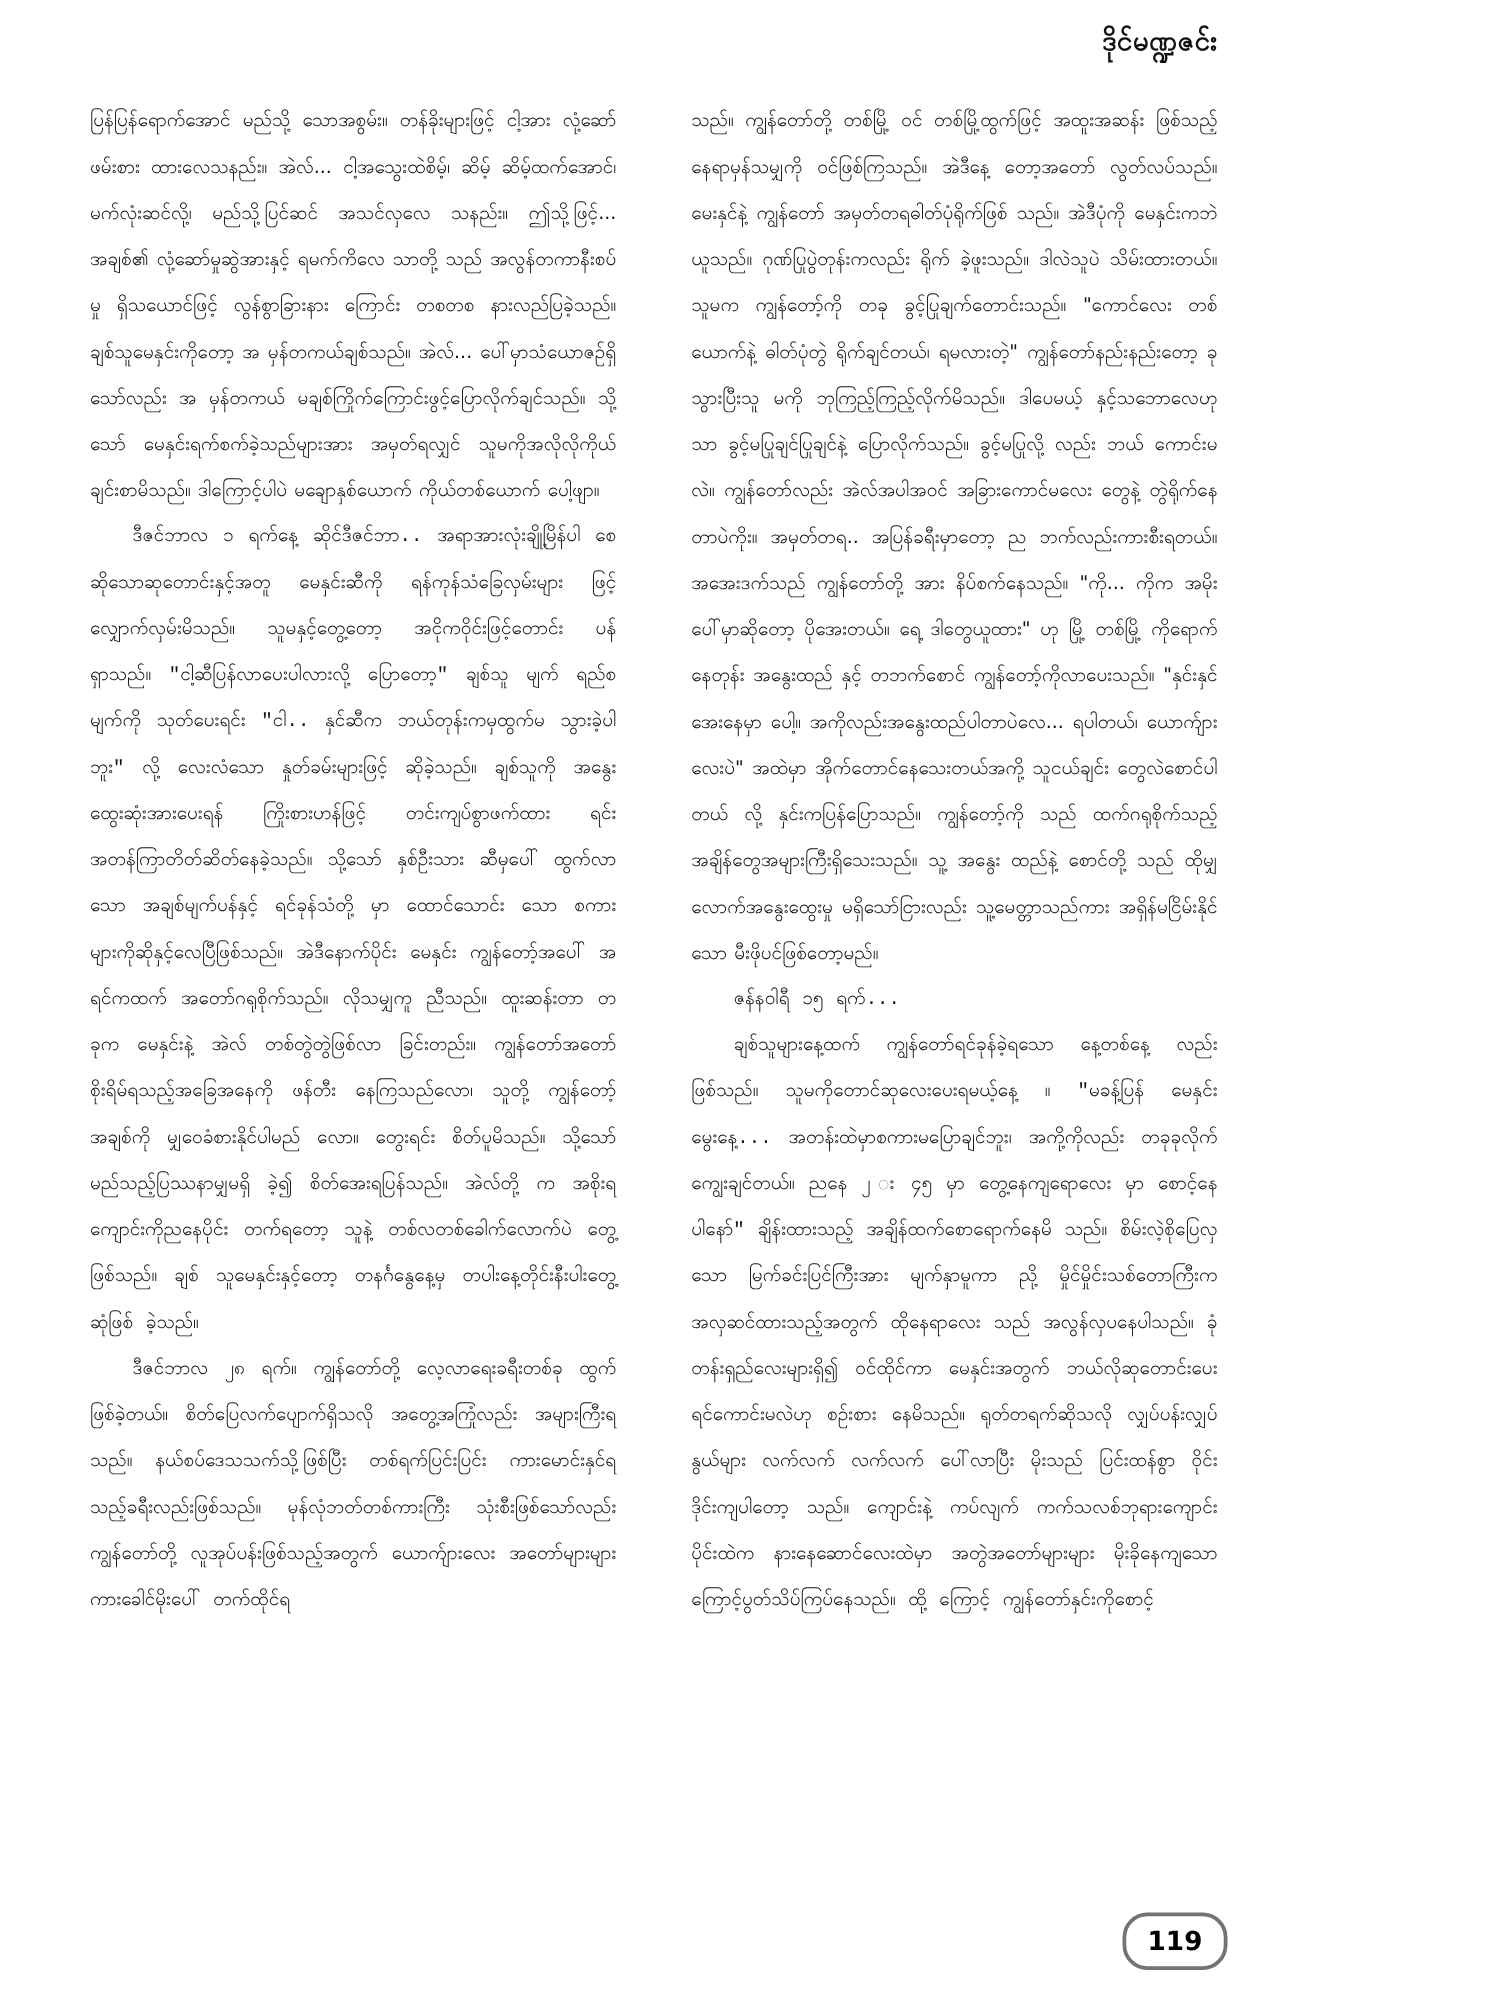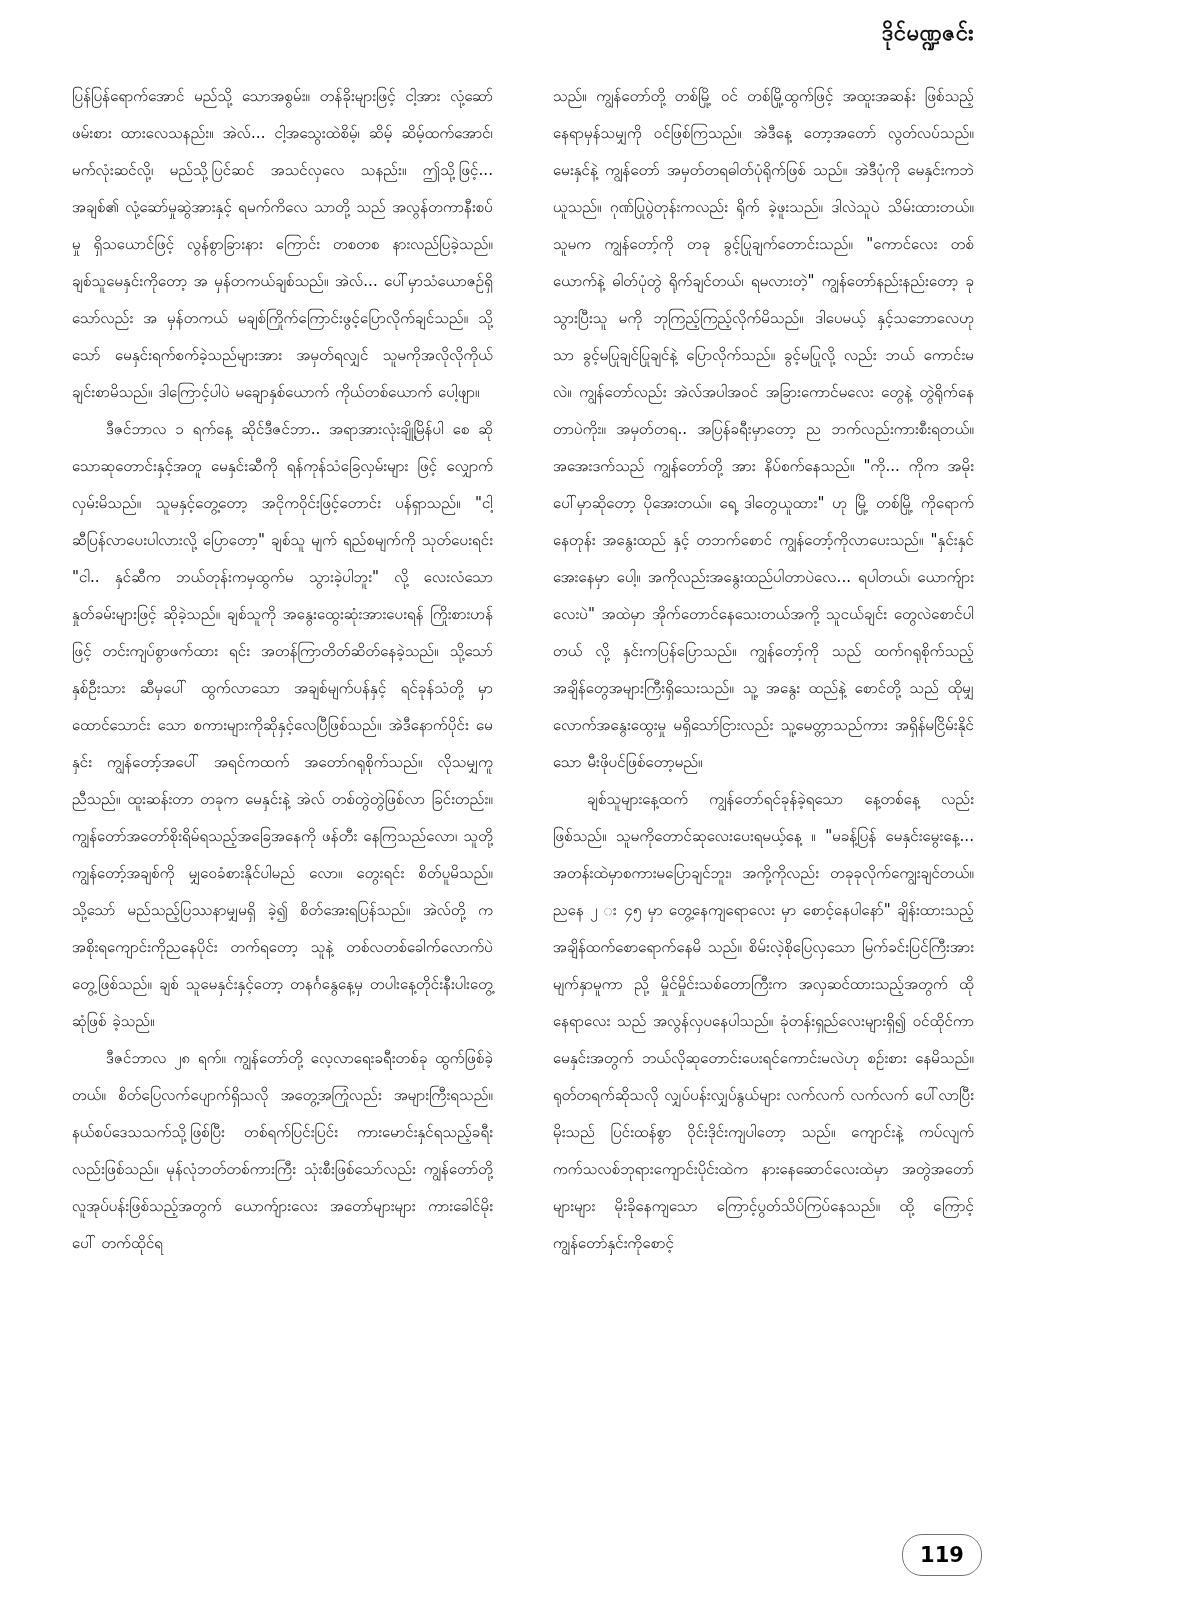--- a/index.html
+++ b/index.html
@@ -43,28 +43,29 @@
     margin: 0;
     font-size: 15.2px;
     line-height: 37px;
     color: #111;
     text-align: justify;
     text-justify: inter-word;
     word-spacing: 1px;
   }
   .col p.indent {
     text-indent: 34px;
+    font-family: Liberation Mono, monospace;
   }
   .page-number {
     position: absolute;
     right: 58px;
     bottom: 24px;
     width: 78px;
     height: 40px;
-    border: 1px solid #737373;
+    border: 3px solid #737373;
     border-radius: 20px;
     display: flex;
     align-items: center;
     justify-content: center;
     font-size: 21px;
     font-weight: bold;
     color: #000;
     background: #fff;
   }
 </style>
@@ -78,20 +79,21 @@
   <div class="columns">
 
     <div class="col">
       <p>ပြန်ပြန်ရောက်အောင် မည်သို့ သောအစွမ်း။ တန်ခိုးများဖြင့် ငါ့အား လုံ့ဆော်ဖမ်းစား ထားလေသနည်း။ အဲလ်... ငါ့အသွေးထဲစိမ့်၊ ဆိမ့် ဆိမ့်ထက်အောင်၊ မက်လုံးဆင်လို့၊ မည်သို့ပြင်ဆင် အသင်လှလေ သနည်း။ ဤသို့ဖြင့်... အချစ်၏ လုံ့ဆော်မှုဆွဲအားနှင့် ရမက်ကိလေ သာတို့ သည် အလွန်တကာနီးစပ်မှု ရှိသယောင်ဖြင့် လွန်စွာခြားနား ကြောင်း တစတစ နားလည်ပြခဲ့သည်။ ချစ်သူမေနှင်းကိုတော့ အ မှန်တကယ်ချစ်သည်။ အဲလ်... ပေါ်မှာသံယောဇဉ်ရှိသော်လည်း အ မှန်တကယ် မချစ်ကြိုက်ကြောင်းဖွင့်ပြောလိုက်ချင်သည်။ သို့ သော် မေနှင်းရက်စက်ခဲ့သည်များအား အမှတ်ရလျှင် သူမကိုအလိုလိုကိုယ် ချင်းစာမိသည်။ ဒါကြောင့်ပါပဲ မချောနှစ်ယောက် ကိုယ်တစ်ယောက် ပေါ့ဖျာ။</p>
       <p class="indent">ဒီဇင်ဘာလ ၁ ရက်နေ့ ဆိုင်ဒီဇင်ဘာ.. အရာအားလုံးချို့မြိန်ပါ စေ ဆိုသောဆုတောင်းနှင့်အတူ မေနှင်းဆီကို ရန်ကုန်သံခြေလှမ်းများ ဖြင့် လျှောက်လှမ်းမိသည်။ သူမနှင့်တွေ့တော့ အငိုကဝိုင်းဖြင့်တောင်း ပန်ရှာသည်။ "ငါ့ဆီပြန်လာပေးပါလားလို့ ပြောတော့" ချစ်သူ မျက် ရည်စမျက်ကို သုတ်ပေးရင်း "ငါ.. နှင်ဆီက ဘယ်တုန်းကမှထွက်မ သွားခဲ့ပါဘူး" လို့ လေးလံသော နှုတ်ခမ်းများဖြင့် ဆိုခဲ့သည်။ ချစ်သူကို အနွေးထွေးဆုံးအားပေးရန် ကြိုးစားဟန်ဖြင့် တင်းကျပ်စွာဖက်ထား ရင်း အတန်ကြာတိတ်ဆိတ်နေခဲ့သည်။ သို့သော် နှစ်ဦးသား ဆီမှပေါ် ထွက်လာသော အချစ်မျက်ပန်နှင့် ရင်ခုန်သံတို့ မှာ ထောင်သောင်း သော စကားများကိုဆိုနှင့်လေပြီဖြစ်သည်။ အဲဒီနောက်ပိုင်း မေနှင်း ကျွန်တော့်အပေါ် အရင်ကထက် အတော်ဂရုစိုက်သည်။ လိုသမျှကူ ညီသည်။ ထူးဆန်းတာ တခုက မေနှင်းနဲ့ အဲလ် တစ်တွဲတွဲဖြစ်လာ ခြင်းတည်း။ ကျွန်တော်အတော်စိုးရိမ်ရသည့်အခြေအနေကို ဖန်တီး နေကြသည်လော၊ သူတို့ ကျွန်တော့်အချစ်ကို မျှဝေခံစားနိုင်ပါမည် လော။ တွေးရင်း စိတ်ပူမိသည်။ သို့သော် မည်သည့်ပြဿနာမျှမရှိ ခဲ့၍ စိတ်အေးရပြန်သည်။ အဲလ်တို့ က အစိုးရကျောင်းကိုညနေပိုင်း တက်ရတော့ သူနဲ့ တစ်လတစ်ခေါက်လောက်ပဲ တွေ့ဖြစ်သည်။ ချစ် သူမေနှင်းနှင့်တော့ တနင်္ဂနွေနေ့မှ တပါးနေ့တိုင်းနီးပါးတွေ့ ဆုံဖြစ် ခဲ့သည်။</p>
       <p class="indent">ဒီဇင်ဘာလ ၂၈ ရက်။ ကျွန်တော်တို့ လေ့လာရေးခရီးတစ်ခု ထွက်ဖြစ်ခဲ့တယ်။ စိတ်ပြေလက်ပျောက်ရှိသလို အတွေ့အကြုံလည်း အများကြီးရသည်။ နယ်စပ်ဒေသသက်သို့ဖြစ်ပြီး တစ်ရက်ပြင်းပြင်း ကားမောင်းနှင်ရသည့်ခရီးလည်းဖြစ်သည်။ မုန်လုံဘတ်တစ်ကားကြီး သုံးစီးဖြစ်သော်လည်း ကျွန်တော်တို့ လူအုပ်ပန်းဖြစ်သည့်အတွက် ယောက်ျားလေး အတော်များများ ကားခေါင်မိုးပေါ် တက်ထိုင်ရ</p>
     </div>
 
     <div class="col">
       <p>သည်။ ကျွန်တော်တို့ တစ်မြို့ ဝင် တစ်မြို့ထွက်ဖြင့် အထူးအဆန်း ဖြစ်သည့်နေရာမှန်သမျှကို ဝင်ဖြစ်ကြသည်။ အဲဒီနေ့ တော့အတော် လွတ်လပ်သည်။ မေးနှင်နဲ့ ကျွန်တော် အမှတ်တရဓါတ်ပုံရိုက်ဖြစ် သည်။ အဲဒီပုံကို မေနှင်းကဘဲယူသည်။ ဂုဏ်ပြုပွဲတုန်းကလည်း ရိုက် ခဲ့ဖူးသည်။ ဒါလဲသူပဲ သိမ်းထားတယ်။ သူမက ကျွန်တော့်ကို တခု ခွင့်ပြုချက်တောင်းသည်။ "ကောင်လေး တစ်ယောက်နဲ့ ဓါတ်ပုံတွဲ ရိုက်ချင်တယ်၊ ရမလားတဲ့" ကျွန်တော်နည်းနည်းတော့ ခုသွားပြီးသူ မကို ဘုကြည့်ကြည့်လိုက်မိသည်။ ဒါပေမယ့် နှင့်သဘောလေဟု သာ ခွင့်မပြုချင်ပြုချင်နဲ့ ပြောလိုက်သည်။ ခွင့်မပြုလို့ လည်း ဘယ် ကောင်းမလဲ။ ကျွန်တော်လည်း အဲလ်အပါအဝင် အခြားကောင်မလေး တွေနဲ့ တွဲရိုက်နေတာပဲကိုး။ အမှတ်တရ.. အပြန်ခရီးမှာတော့ ည ဘက်လည်းကားစီးရတယ်။ အအေးဒက်သည် ကျွန်တော်တို့ အား နိပ်စက်နေသည်။ "ကို... ကိုက အမိုးပေါ်မှာဆိုတော့ ပိုအေးတယ်။ ရေ့ ဒါတွေယူထား" ဟု မြို့ တစ်မြို့ ကိုရောက်နေတုန်း အနွေးထည် နှင့် တဘက်စောင် ကျွန်တော့်ကိုလာပေးသည်။ "နှင်းနှင်အေးနေမှာ ပေါ့။ အကိုလည်းအနွေးထည်ပါတာပဲလေ... ရပါတယ်၊ ယောက်ျား လေးပဲ" အထဲမှာ အိုက်တောင်နေသေးတယ်အကို့ သူငယ်ချင်း တွေလဲစောင်ပါတယ် လို့ နှင်းကပြန်ပြောသည်။ ကျွန်တော့်ကို သည် ထက်ဂရုစိုက်သည့် အချိန်တွေအများကြီးရှိသေးသည်။ သူ့ အနွေး ထည်နဲ့ စောင်တို့ သည် ထိုမျှလောက်အနွေးထွေးမှု မရှိသော်ငြားလည်း သူ့မေတ္တာသည်ကား အရှိန်မငြိမ်းနိုင်သော မီးဖိုပင်ဖြစ်တော့မည်။</p>
+      <p class="indent">ဇန်နဝါရီ ၁၅ ရက်...</p>
       <p class="indent">ချစ်သူများနေ့ထက် ကျွန်တော်ရင်ခုန်ခဲ့ရသော နေ့တစ်နေ့ လည်းဖြစ်သည်။ သူမကိုတောင်ဆုလေးပေးရမယ့်နေ့ ။ "မခန့်ပြန် မေနှင်းမွေးနေ့... အတန်းထဲမှာစကားမပြောချင်ဘူး၊ အကို့ကိုလည်း တခုခုလိုက်ကျွေးချင်တယ်။ ညနေ ၂ း ၄၅ မှာ တွေ့နေကျရောလေး မှာ စောင့်နေပါနော်" ချိန်းထားသည့် အချိန်ထက်စောရောက်နေမိ သည်။ စိမ်းလဲ့စိုပြေလှသော မြက်ခင်းပြင်ကြီးအား မျက်နှာမူကာ ညို့ မှိုင်မှိုင်းသစ်တောကြီးက အလှဆင်ထားသည့်အတွက် ထိုနေရာလေး သည် အလွန်လှပနေပါသည်။ ခုံတန်းရှည်လေးများရှိ၍ ဝင်ထိုင်ကာ မေနှင်းအတွက် ဘယ်လိုဆုတောင်းပေးရင်ကောင်းမလဲဟု စဉ်းစား နေမိသည်။ ရုတ်တရက်ဆိုသလို လျှပ်ပန်းလျှပ်နွယ်များ လက်လက် လက်လက် ပေါ်လာပြီး မိုးသည် ပြင်းထန်စွာ ဝိုင်းဒိုင်းကျပါတော့ သည်။ ကျောင်းနဲ့ ကပ်လျက် ကက်သလစ်ဘုရားကျောင်းပိုင်းထဲက နားနေဆောင်လေးထဲမှာ အတွဲအတော်များများ မိုးခိုနေကျသော ကြောင့်ပွတ်သိပ်ကြပ်နေသည်။ ထို့ ကြောင့် ကျွန်တော်နှင်းကိုစောင့်</p>
     </div>
 
   </div>
 
   <div class="page-number">119</div>
 
 </div>
 
 </body></html>

